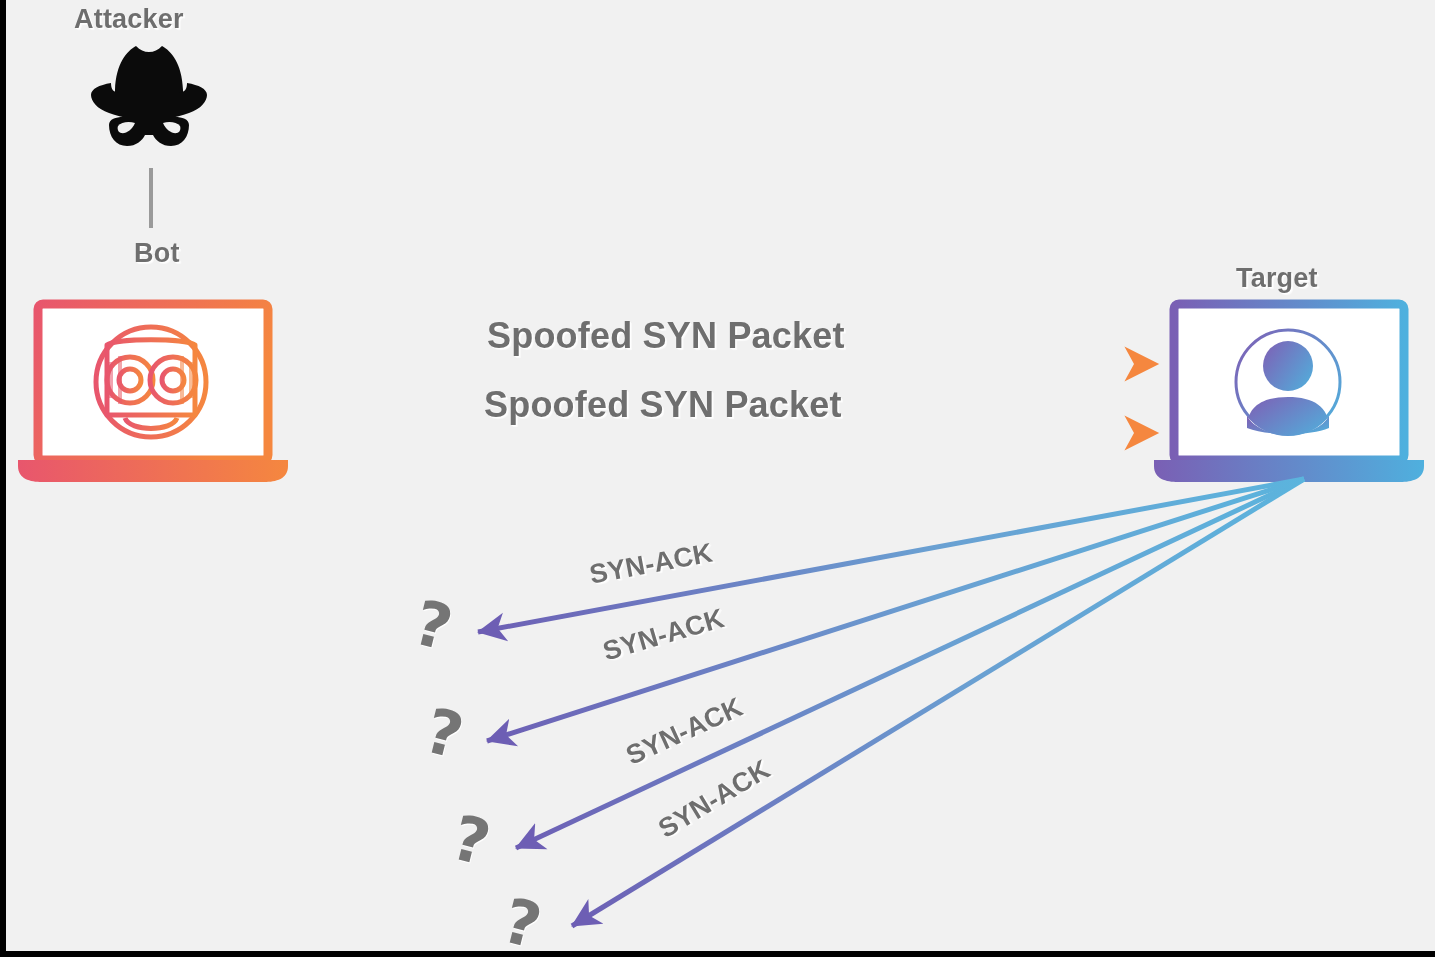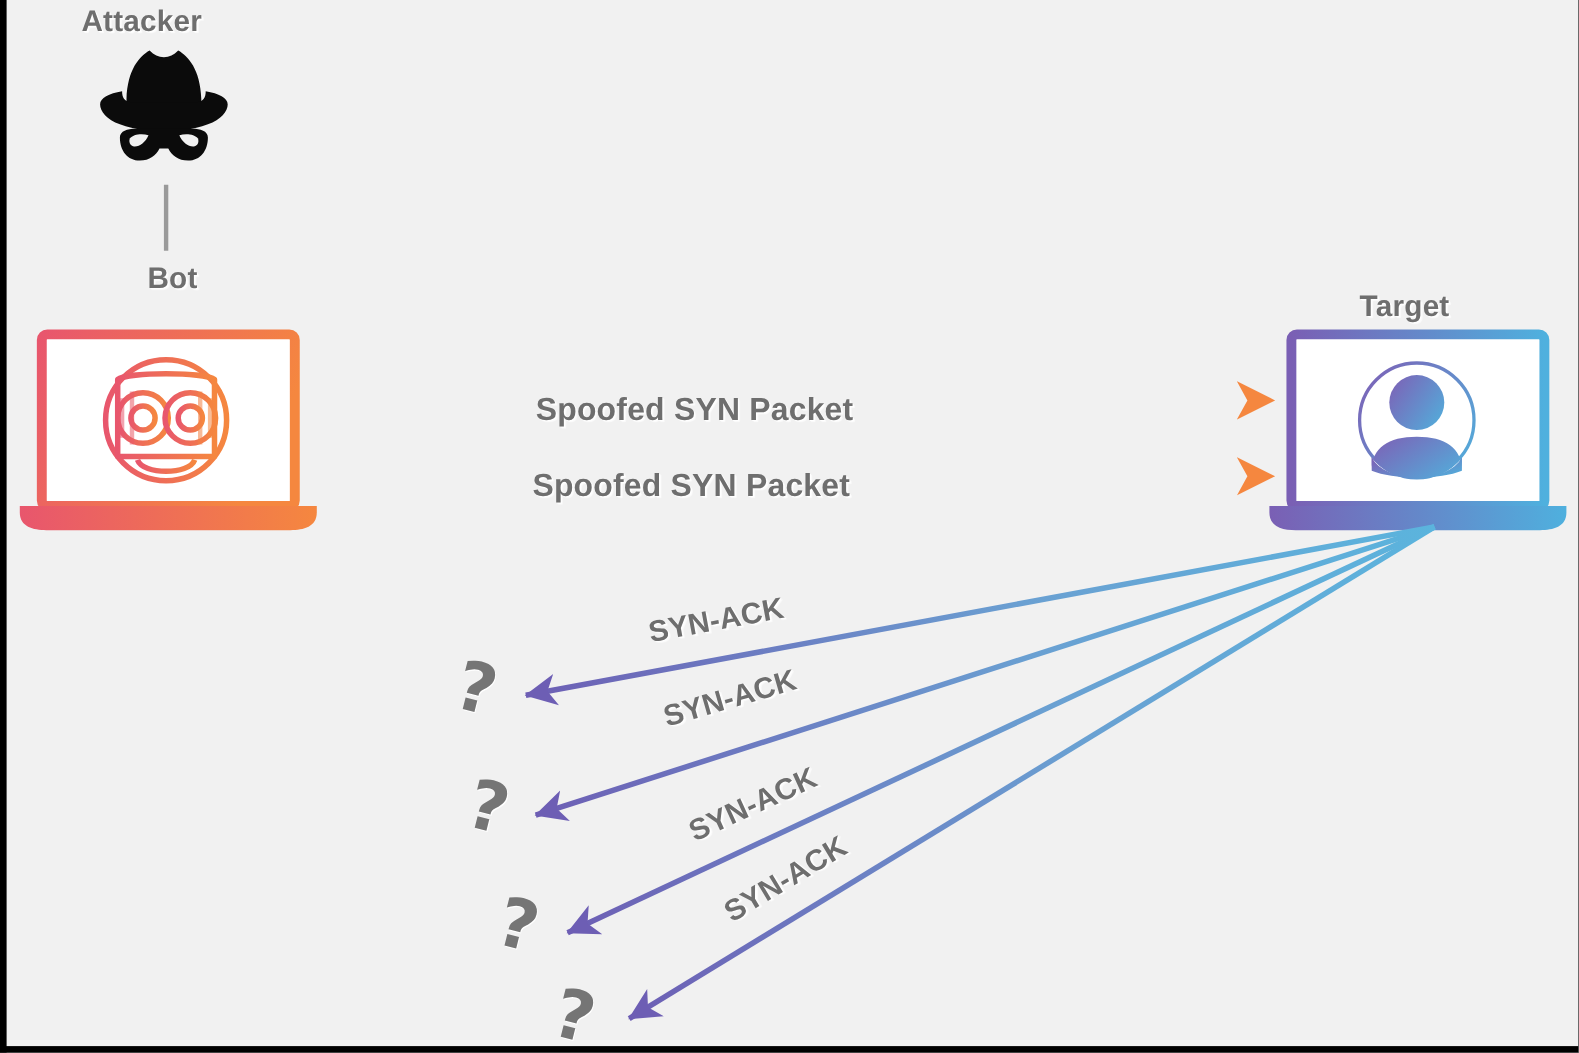--- a/index.html
+++ b/index.html
@@ -33,23 +33,22 @@
     white-space: nowrap;
     text-shadow: 1px 1px 0 #ffffff, 2px 2px 1px rgba(255,255,255,0.75);
     letter-spacing: 0.2px;
     user-select: none;
   }
   .node-title {
     font-size: 27px;
     line-height: 1;
   }
   .pkt-label {
-    font-size: 29px;
-    line-height: 1;
-    margin-top: 41px;
+    font-size: 36px;
+    line-height: 1;
   }
   .ack-label {
     font-size: 27px;
     line-height: 1;
     transform-origin: left center;
   }
   .qmark {
     position: absolute;
     color: #757575;
     font-weight: bold;

